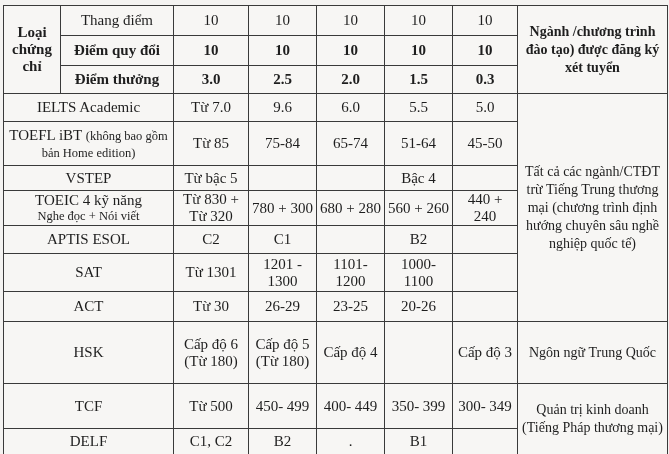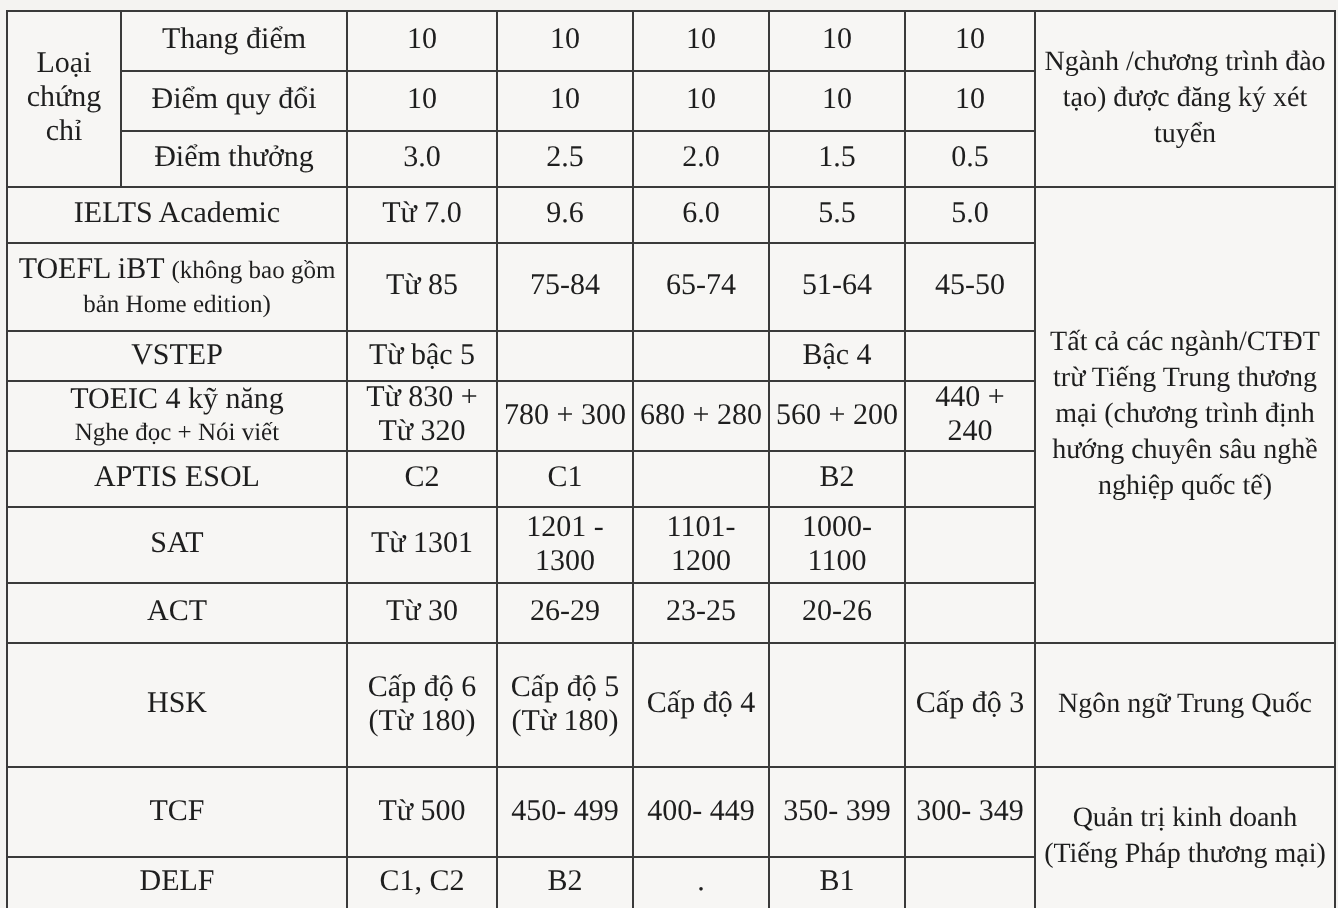--- a/index.html
+++ b/index.html
@@ -2,21 +2,21 @@
 <html><head>
 <meta charset="utf-8">
 <style>
   html, body { margin:0; padding:0; background:#f4f3f1; }
   body { width:669px; height:454px; overflow:hidden; position:relative;
          font-family:"Liberation Serif","DejaVu Serif",serif; color:#1e1e1e; }
   table { position:absolute; left:3px; top:5px; width:664px; border-collapse:collapse;
           table-layout:fixed; background:#f7f6f4; }
   td { border:1.3px solid #3a3a3a; text-align:center; vertical-align:middle;
        padding:0 3px; font-size:15px; line-height:17px; }
-  .b { font-weight:normal; }
+  .b { font-weight:bold; }
   .sm { font-size:12.5px; line-height:15px; }
   .note { font-size:14px; line-height:18px; }
 </style>
 </head>
 <body>
 
 <table>
   <colgroup>
     <col style="width:57px">
       <col style="width:113px">
@@ -45,21 +45,21 @@
     <td class="b">10</td>
     <td class="b">10</td>
     <td class="b">10</td>
   </tr>
   <tr style="height:28px">
     <td class="b">Điểm thưởng</td>
     <td class="b">3.0</td>
     <td class="b">2.5</td>
     <td class="b">2.0</td>
     <td class="b">1.5</td>
-    <td class="b">0.5</td>
+    <td class="b">0.3</td>
   </tr>
 
   <tr style="height:28px">
     <td colspan="2">IELTS Academic</td>
     <td>Từ 7.0</td>
     <td>9.6</td>
     <td>6.0</td>
     <td>5.5</td>
     <td>5.0</td>
     <td rowspan="7" class="note">Tất cả các ngành/CTĐT trừ Tiếng Trung thương mại (chương trình định hướng chuyên sâu nghề nghiệp quốc tế)</td>
@@ -84,21 +84,21 @@
     <td></td>
   </tr>
   <tr style="height:32px">
     <td colspan="2">
       <div>TOEIC 4 kỹ năng</div>
       <div class="sm">Nghe đọc + Nói viết</div>
     </td>
     <td>Từ 830 + Từ 320</td>
     <td>780 + 300</td>
     <td>680 + 280</td>
-    <td>560 + 200</td>
+    <td>560 + 260</td>
     <td>440 + 240</td>
   </tr>
   <tr style="height:28px">
     <td colspan="2">APTIS ESOL</td>
     <td>C2</td>
     <td>C1</td>
     <td></td>
     <td>B2</td>
     <td></td>
   </tr>

